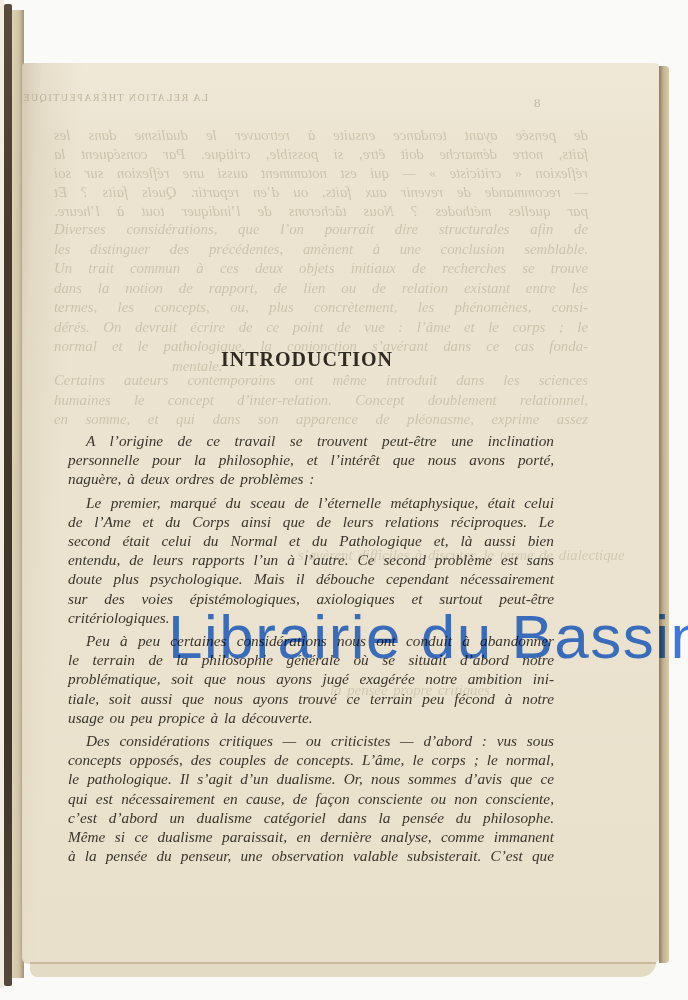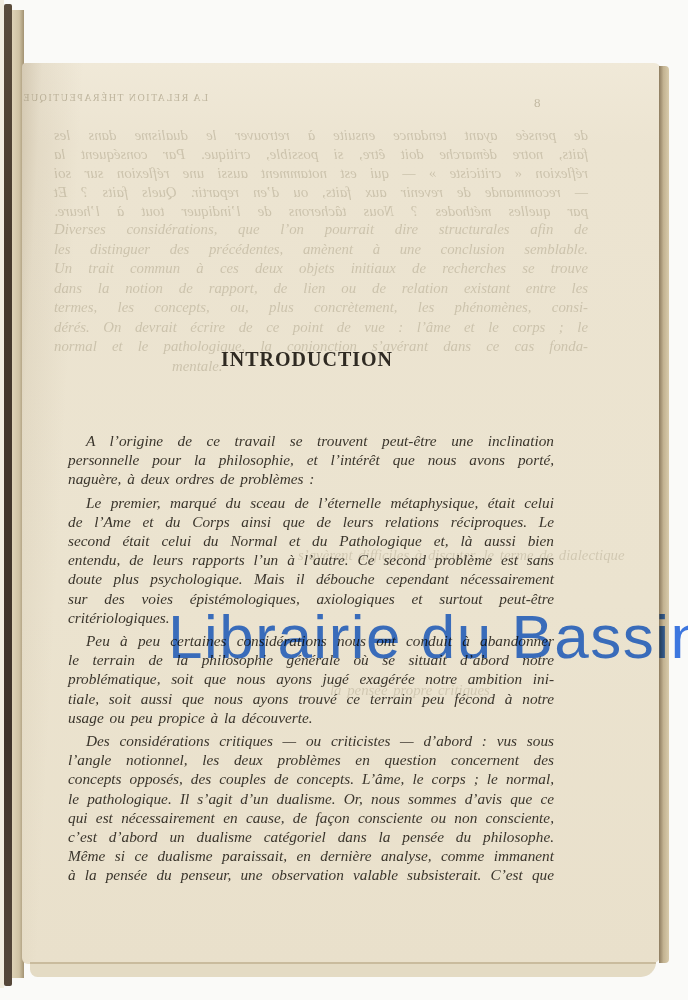--- a/index.html
+++ b/index.html
@@ -85,20 +85,25 @@
     <div class="ghost" id="ghost-mid">
         <div class="gline">Diverses considérations, que l’on pourrait dire structurales afin de</div>
         <div class="gline">les distinguer des précédentes, amènent à une conclusion semblable.</div>
         <div class="gline">Un trait commun à ces deux objets initiaux de recherches se trouve</div>
         <div class="gline">dans la notion de rapport, de lien ou de relation existant entre les</div>
         <div class="gline">termes, les concepts, ou, plus concrètement, les phénomènes, consi-</div>
         <div class="gline">dérés. On devrait écrire de ce point de vue : l’âme et le corps ; le</div>
         <div class="gline">normal et le pathologique, la conjonction s’avérant dans ce cas fonda-</div>
         <div class="gline short indent115">mentale.</div>
       </div>
+    <div class="ghost" id="ghost-intro">
+        <div class="gline">Certains auteurs contemporains ont même introduit dans les sciences</div>
+        <div class="gline">humaines le concept d’inter-relation. Concept doublement relationnel,</div>
+        <div class="gline">en somme, et qui dans son apparence de pléonasme, exprime assez</div>
+      </div>
     <div class="ghost ghost-frag" id="ghost-f1">s’avèrent difficiles à discuter, le terme de dialectique</div>
     <div class="ghost ghost-frag" id="ghost-f2">la pensée propre critiques</div>
 
     <h1 class="page-title">INTRODUCTION</h1>
     <div class="text-col" id="body-text">
         <div class="para">
           <div class="bline firstline">A l’origine de ce travail se trouvent peut-être une inclination</div>
           <div class="bline">personnelle pour la philosophie, et l’intérêt que nous avons porté,</div>
           <div class="bline lastline">naguère, à deux ordres de problèmes :</div>
         </div>
@@ -113,21 +118,20 @@
         </div>
         <div class="para">
           <div class="bline firstline">Peu à peu certaines considérations nous ont conduit à abandonner</div>
           <div class="bline">le terrain de la philosophie générale où se situait d’abord notre</div>
           <div class="bline">problématique, soit que nous ayons jugé exagérée notre ambition ini-</div>
           <div class="bline">tiale, soit aussi que nous ayons trouvé ce terrain peu fécond à notre</div>
           <div class="bline lastline">usage ou peu propice à la découverte.</div>
         </div>
         <div class="para">
           <div class="bline firstline">Des considérations critiques — ou criticistes — d’abord : vus sous</div>
-          <div class="bline">l’angle notionnel, les deux problèmes en question concernent des</div>
           <div class="bline">concepts opposés, des couples de concepts. L’âme, le corps ; le normal,</div>
           <div class="bline">le pathologique. Il s’agit d’un dualisme. Or, nous sommes d’avis que ce</div>
           <div class="bline">qui est nécessairement en cause, de façon consciente ou non consciente,</div>
           <div class="bline">c’est d’abord un dualisme catégoriel dans la pensée du philosophe.</div>
           <div class="bline">Même si ce dualisme paraissait, en dernière analyse, comme immanent</div>
           <div class="bline">à la pensée du penseur, une observation valable subsisterait. C’est que</div>
         </div>
       </div>
   </div>
 

